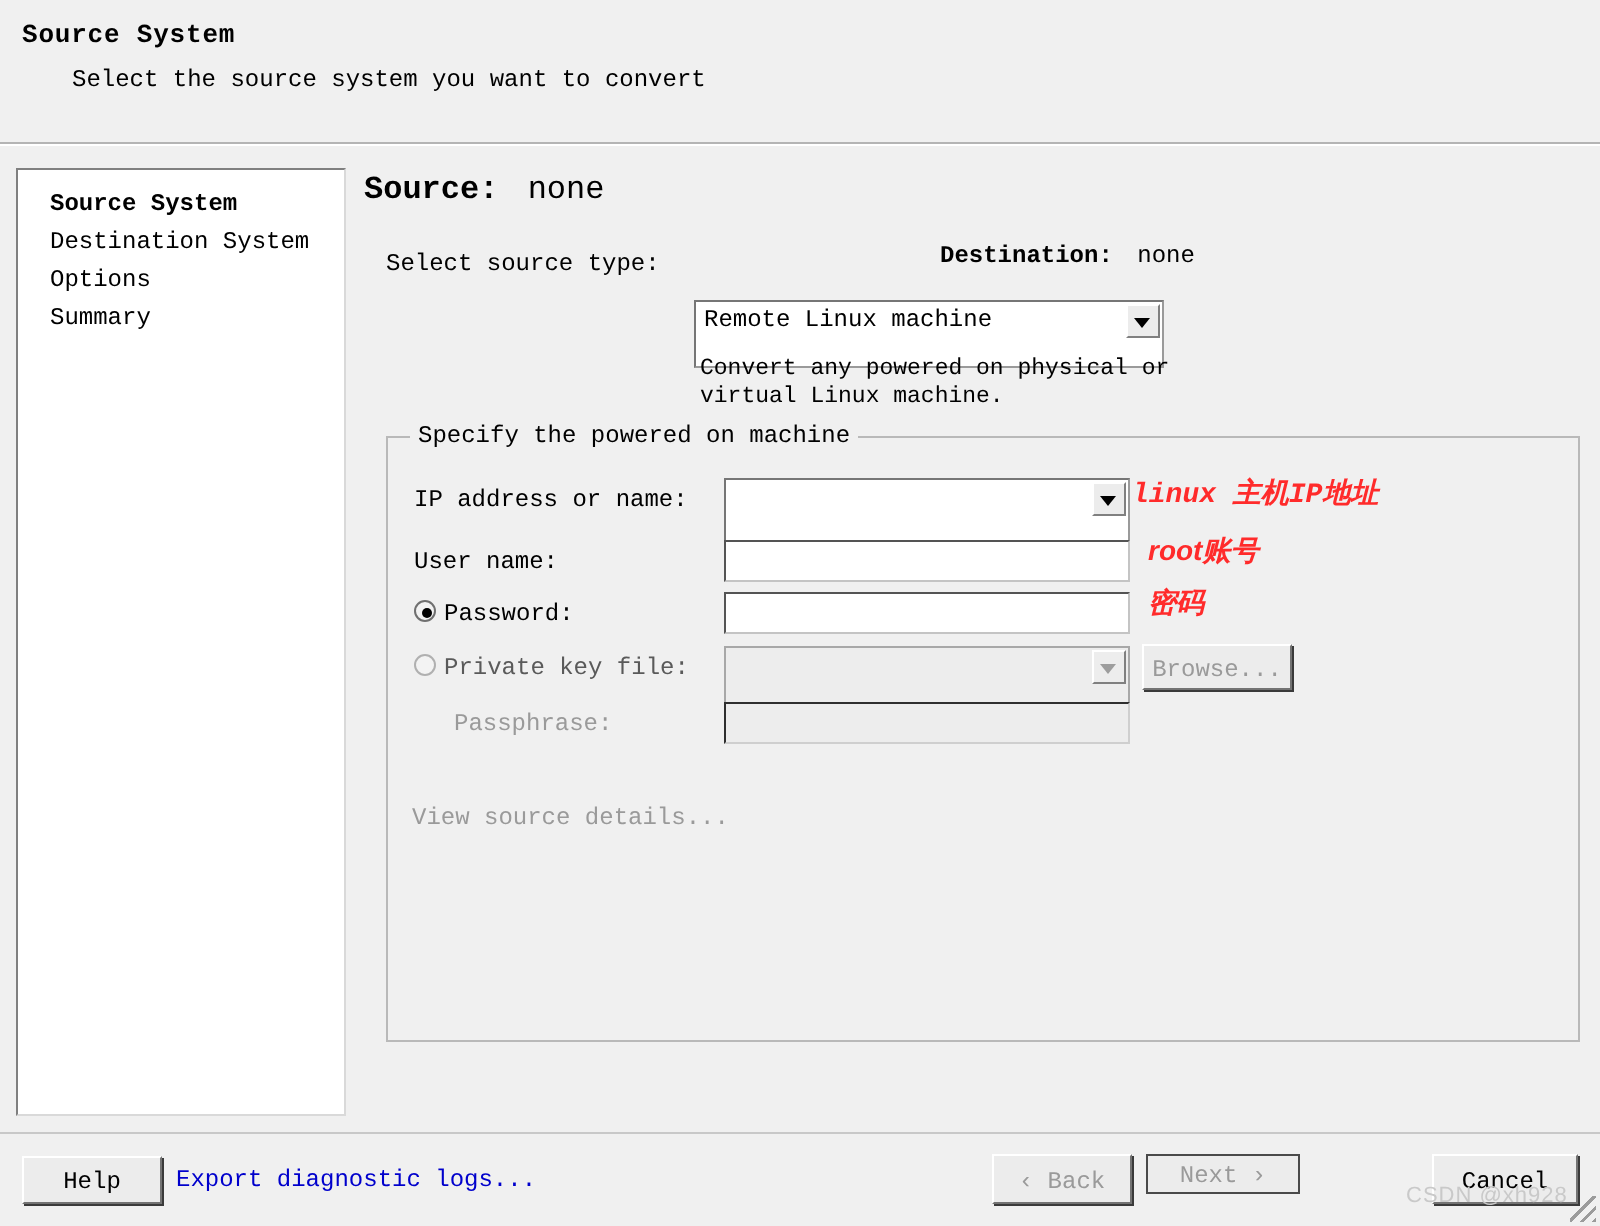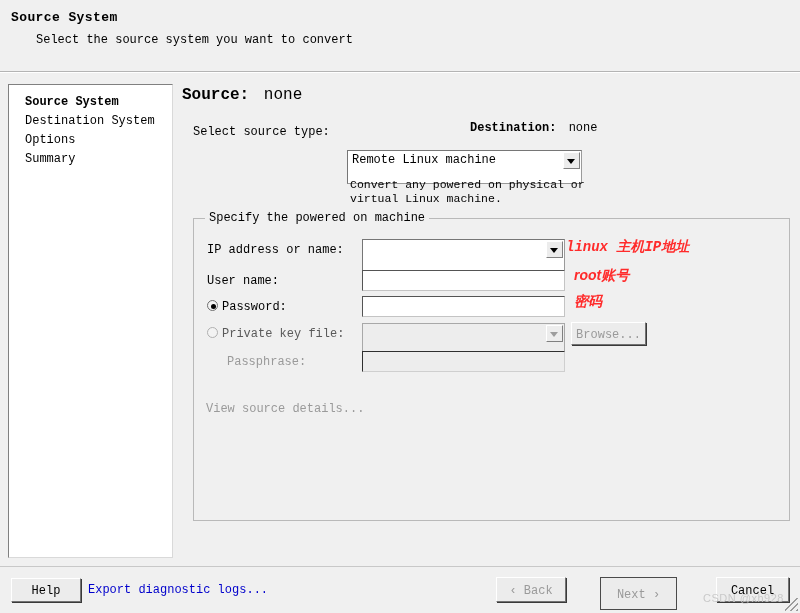--- a/index.html
+++ b/index.html
@@ -303,21 +303,21 @@
     <div class="bottom-rule"></div>
 
     <button class="btn" style="left:11px; top:12px; width:70px; height:24px;">
       <span>Help</span>
     </button>
 
     <button class="btn dis" style="left:496px; top:11px; width:70px; height:25px;">
       <span>‹ Back</span>
     </button>
 
-    <button class="btn dis" style="left:600px; top:11px; width:77px; height:33px; border:1px solid #4a4a4a; box-shadow:none; background:#ececec;">
+    <button class="btn dis" style="left:573px; top:11px; width:77px; height:20px; border:1px solid #4a4a4a; box-shadow:none; background:#ececec;">
       <span>Next ›</span>
     </button>
 
     <button class="btn" style="left:716px; top:11px; width:73px; height:25px;">
       <span>Cancel</span>
     </button>
   </div>
 
   <div class="export-link">Export diagnostic logs...</div>
 

